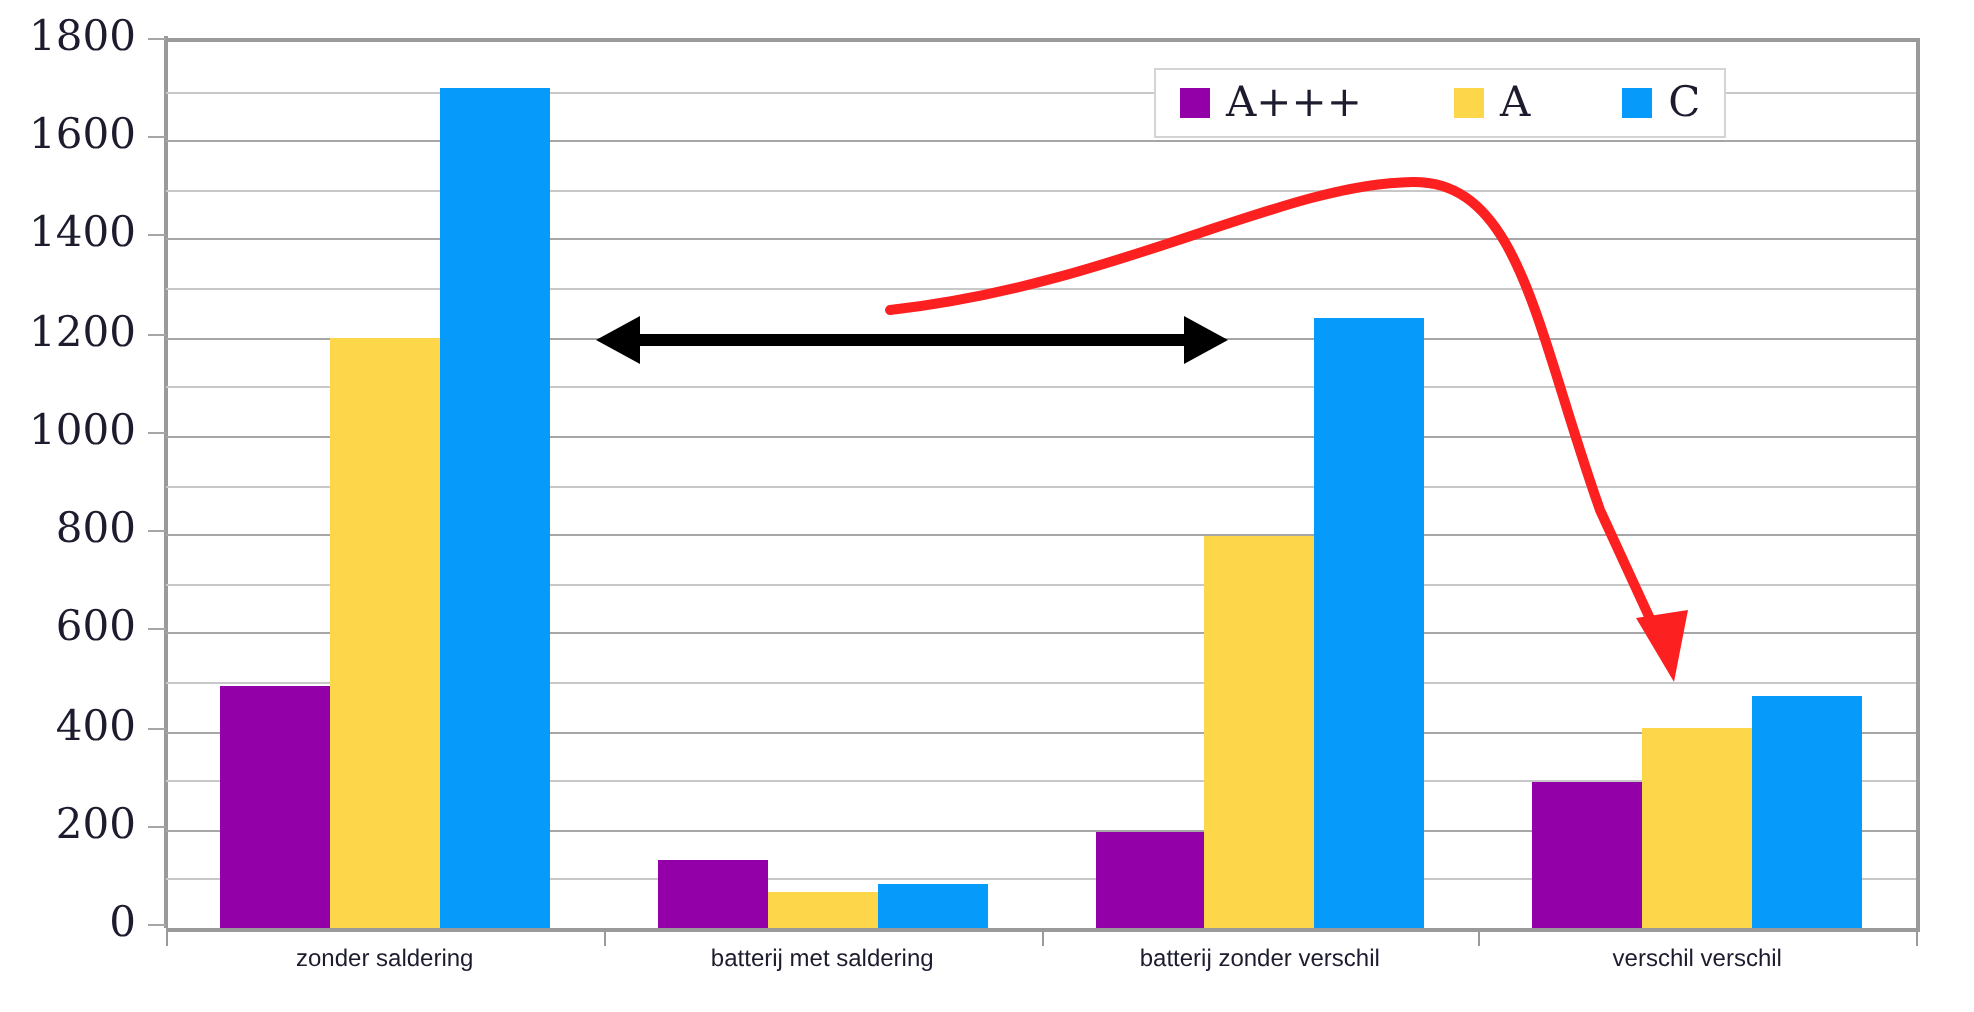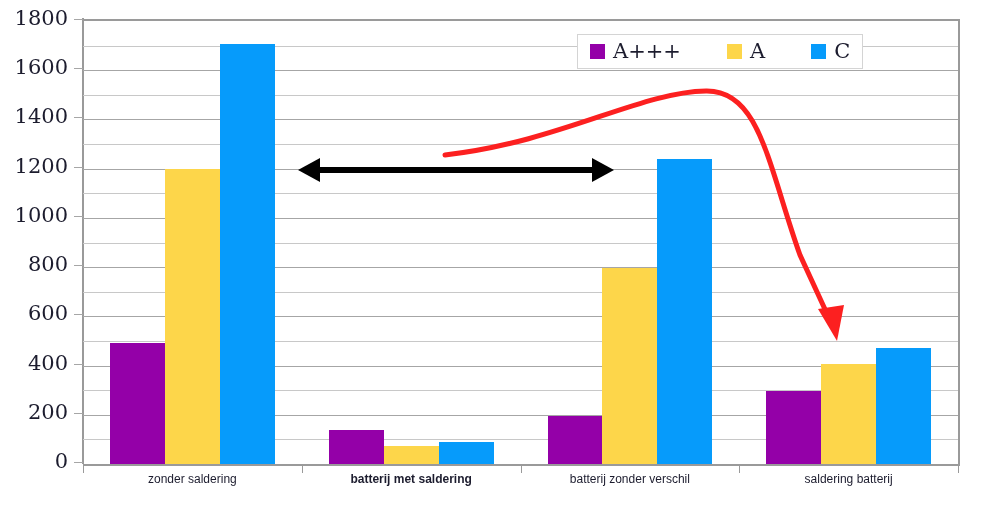--- a/index.html
+++ b/index.html
@@ -209,23 +209,23 @@
       <div style="position: absolute; left: 74px; top: 166.667px; width: 9px; height: 1px; background: rgb(166, 166, 166);"></div>
       <div class="ytick" style="left: -52px; width: 120px; right: auto; top: 106.444px;">1400</div>
       <div style="position: absolute; left: 74px; top: 117.444px; width: 9px; height: 1px; background: rgb(166, 166, 166);"></div>
       <div class="ytick" style="left: -52px; width: 120px; right: auto; top: 57.2222px;">1600</div>
       <div style="position: absolute; left: 74px; top: 68.2222px; width: 9px; height: 1px; background: rgb(166, 166, 166);"></div>
       <div class="ytick" style="left: -52px; width: 120px; right: auto; top: 8px;">1800</div>
       <div style="position: absolute; left: 74px; top: 19px; width: 9px; height: 1px; background: rgb(166, 166, 166);"></div>
     </div>
   <div id="xlabels">
       <div class="xlabel" style="left: 83px; width: 218.75px;">zonder saldering</div>
-      <div class="xlabel" style="left: 301.75px; width: 218.75px; font-weight: bold;">batterij met saldering</div>
+      <div class="xlabel" style="left: 301.75px; width: 218.75px;">batterij met saldering</div>
       <div class="xlabel" style="left: 520.5px; width: 218.75px;">batterij zonder verschil</div>
-      <div class="xlabel" style="left: 739.25px; width: 218.75px;">saldering batterij</div>
+      <div class="xlabel" style="left: 739.25px; width: 218.75px;">verschil verschil</div>
     </div>
 
   <div id="legend">
       <div class="legend-item">
         <span class="legend-swatch" style="background: rgb(148, 0, 168);"></span>
         <span class="legend-label">A+++</span>
       </div>
       <div class="legend-item">
         <span class="legend-swatch" style="background: rgb(253, 214, 74);"></span>
         <span class="legend-label">A</span>

